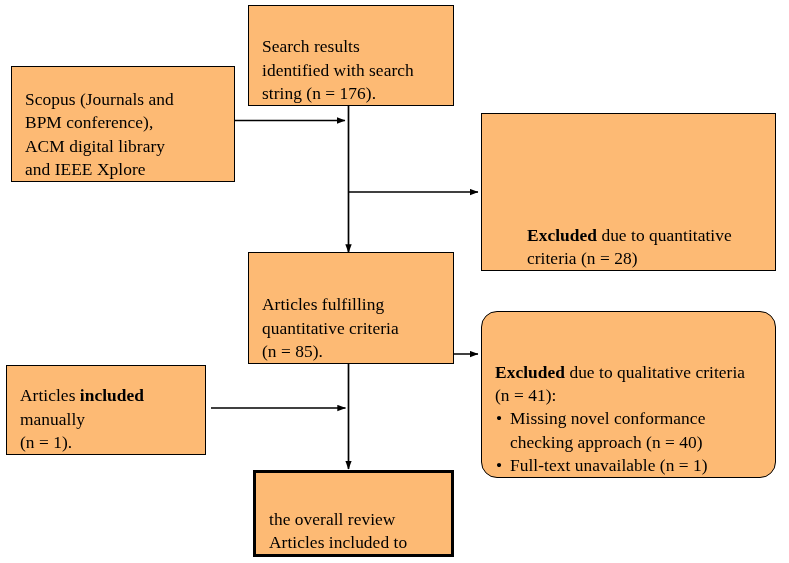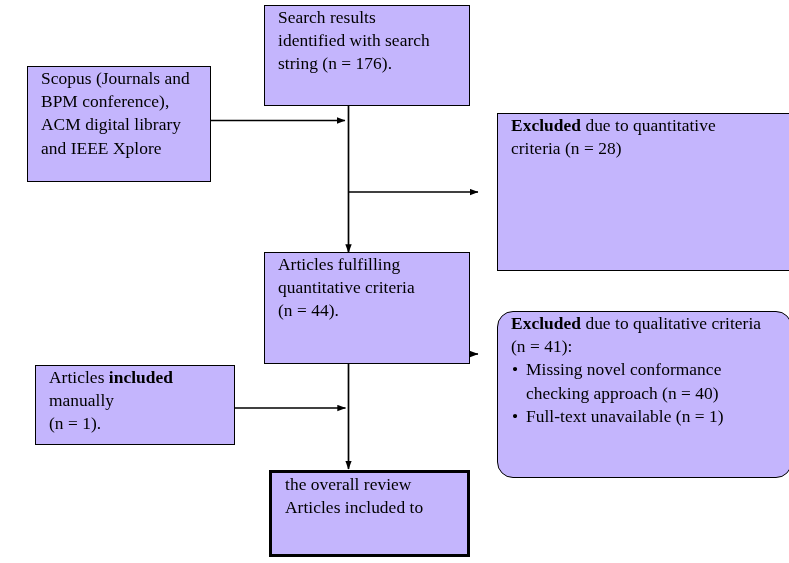--- a/index.html
+++ b/index.html
@@ -20,27 +20,26 @@
     position: absolute;
     left: 0;
     top: 0;
     width: 789px;
     height: 563px;
     pointer-events: none;
   }
   .node {
     position: absolute;
     box-sizing: border-box;
-    background: #c4b5fd;
+    background: #fdba74;
     border: 1.6px solid #000000;
     display: flex;
     flex-direction: column;
-    justify-content: flex-start;
+    justify-content: flex-end;
     z-index: 2;
-    margin-left: 16px;
   }
   .node.thick {
     border-width: 3.4px;
   }
   .node .txt {
     font-size: 17.4px;
     line-height: 1.335;
     padding: 0 9px 0 13px;
     letter-spacing: 0.05px;
   }
@@ -84,69 +83,69 @@
 
     <path d="M211,120.5 L345,120.5" stroke="#000000" stroke-width="1.7" fill="none" marker-end="url(#ah)"></path>
 
     <path d="M349,192 L478,192" stroke="#000000" stroke-width="1.7" fill="none" marker-end="url(#ah)"></path>
 
     <path d="M349,354 L478,354" stroke="#000000" stroke-width="1.7" fill="none" marker-end="url(#ah)"></path>
 
     <path d="M211,408 L345.5,408" stroke="#000000" stroke-width="1.7" fill="none" marker-end="url(#ah)"></path>
   </svg>
 
-  <div class="node" style="left:11px; top:66px; width:184px; height:116px;">
+  <div class="node" style="left:11px; top:66px; width:224px; height:116px;">
     <div class="txt">
       <span class="line2">Scopus (Journals and</span>
       <span class="line2">BPM conference),</span>
       <span class="line2">ACM digital library</span>
       <span class="line2">and IEEE Xplore</span>
     </div>
   </div>
 
   <div class="node" style="left:248px; top:5px; width:206px; height:101px;">
     <div class="txt">
       <span class="line2">Search results</span>
       <span class="line2">identified with search</span>
       <span class="line2">string (n = 176).</span>
     </div>
   </div>
 
-  <div class="node" style="left:481px; top:113px; width:295px; height:158px;">
+  <div class="node" style="left:481px; top:113px; width:295px; height:158px;padding-left:32px;">
     <div class="txt">
       <span class="line2"><b>Excluded</b><span> due to quantitative</span></span>
       <span class="line2">criteria (n = 28)</span>
     </div>
   </div>
 
   <div class="node" style="left:248px; top:252px; width:206px; height:112px;">
     <div class="txt">
       <span class="line2">Articles fulfilling</span>
       <span class="line2">quantitative criteria</span>
-      <span class="line2">(n = 44).</span>
+      <span class="line2">(n = 85).</span>
     </div>
   </div>
 
   <div class="node" style="left:481px; top:311px; width:295px; height:167px;border-radius:16px;">
     <div class="txt">
       <span class="line2"><b>Excluded</b><span> due to qualitative criteria</span></span>
       <span class="line2">(n = 41):</span>
       <ul class="bullets">
         <li>
           <span class="line2">Missing novel conformance</span>
           <span class="line2">checking approach (n = 40)</span>
         </li>
         <li>
           <span class="line2">Full-text unavailable (n = 1)</span>
         </li>
       </ul>
     </div>
   </div>
 
-  <div class="node" style="left:19px; top:365px; width:200px; height:80px;">
+  <div class="node" style="left:6px; top:365px; width:200px; height:90px;">
     <div class="txt">
       <span class="line2"><span>Articles </span><b>included</b><span> manually</span></span>
       <span class="line2">(n = 1).</span>
     </div>
   </div>
 
   <div class="node thick" style="left:253px; top:470px; width:201px; height:87px;">
     <div class="txt">
       <span class="line2">the overall review</span>
       <span class="line2">Articles included to</span>

